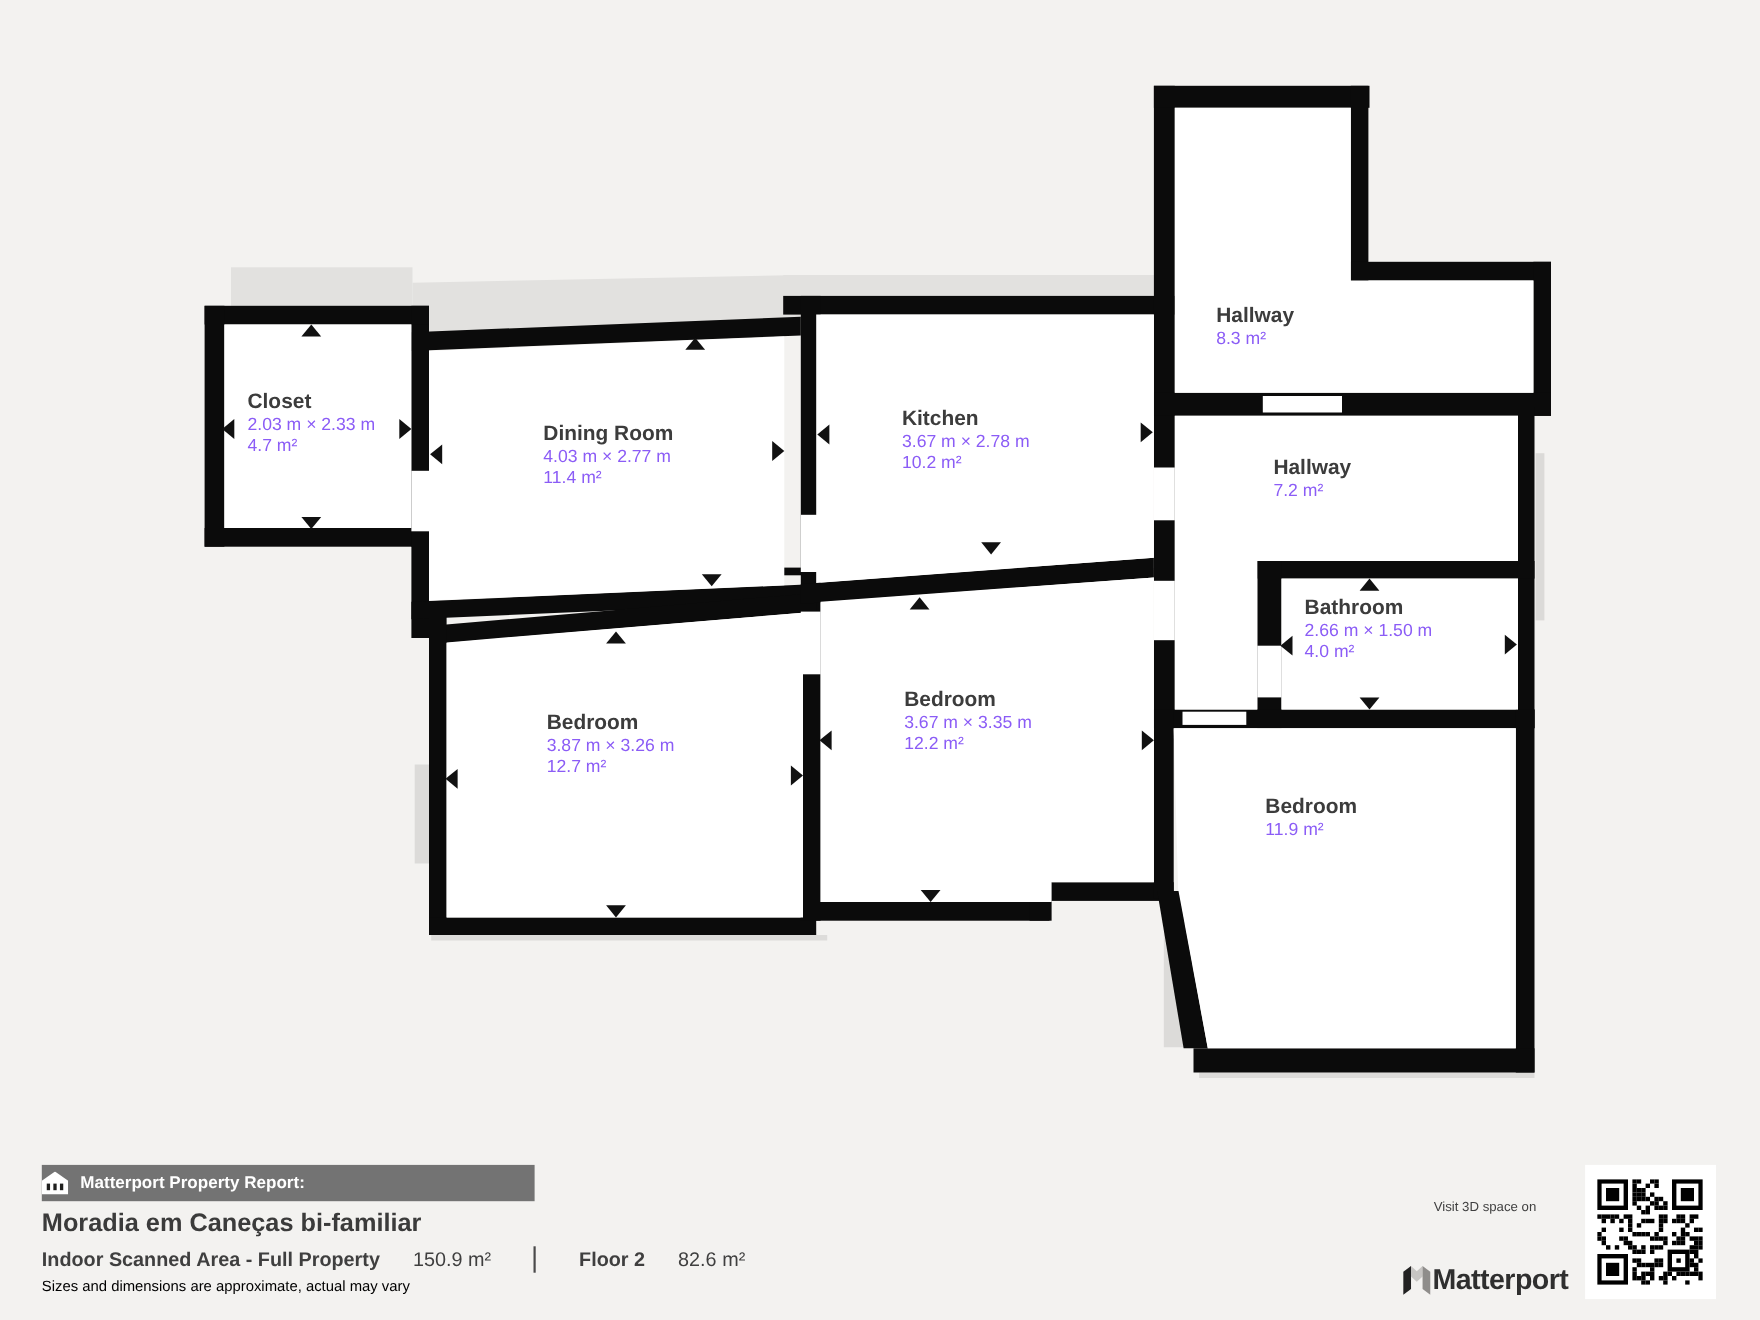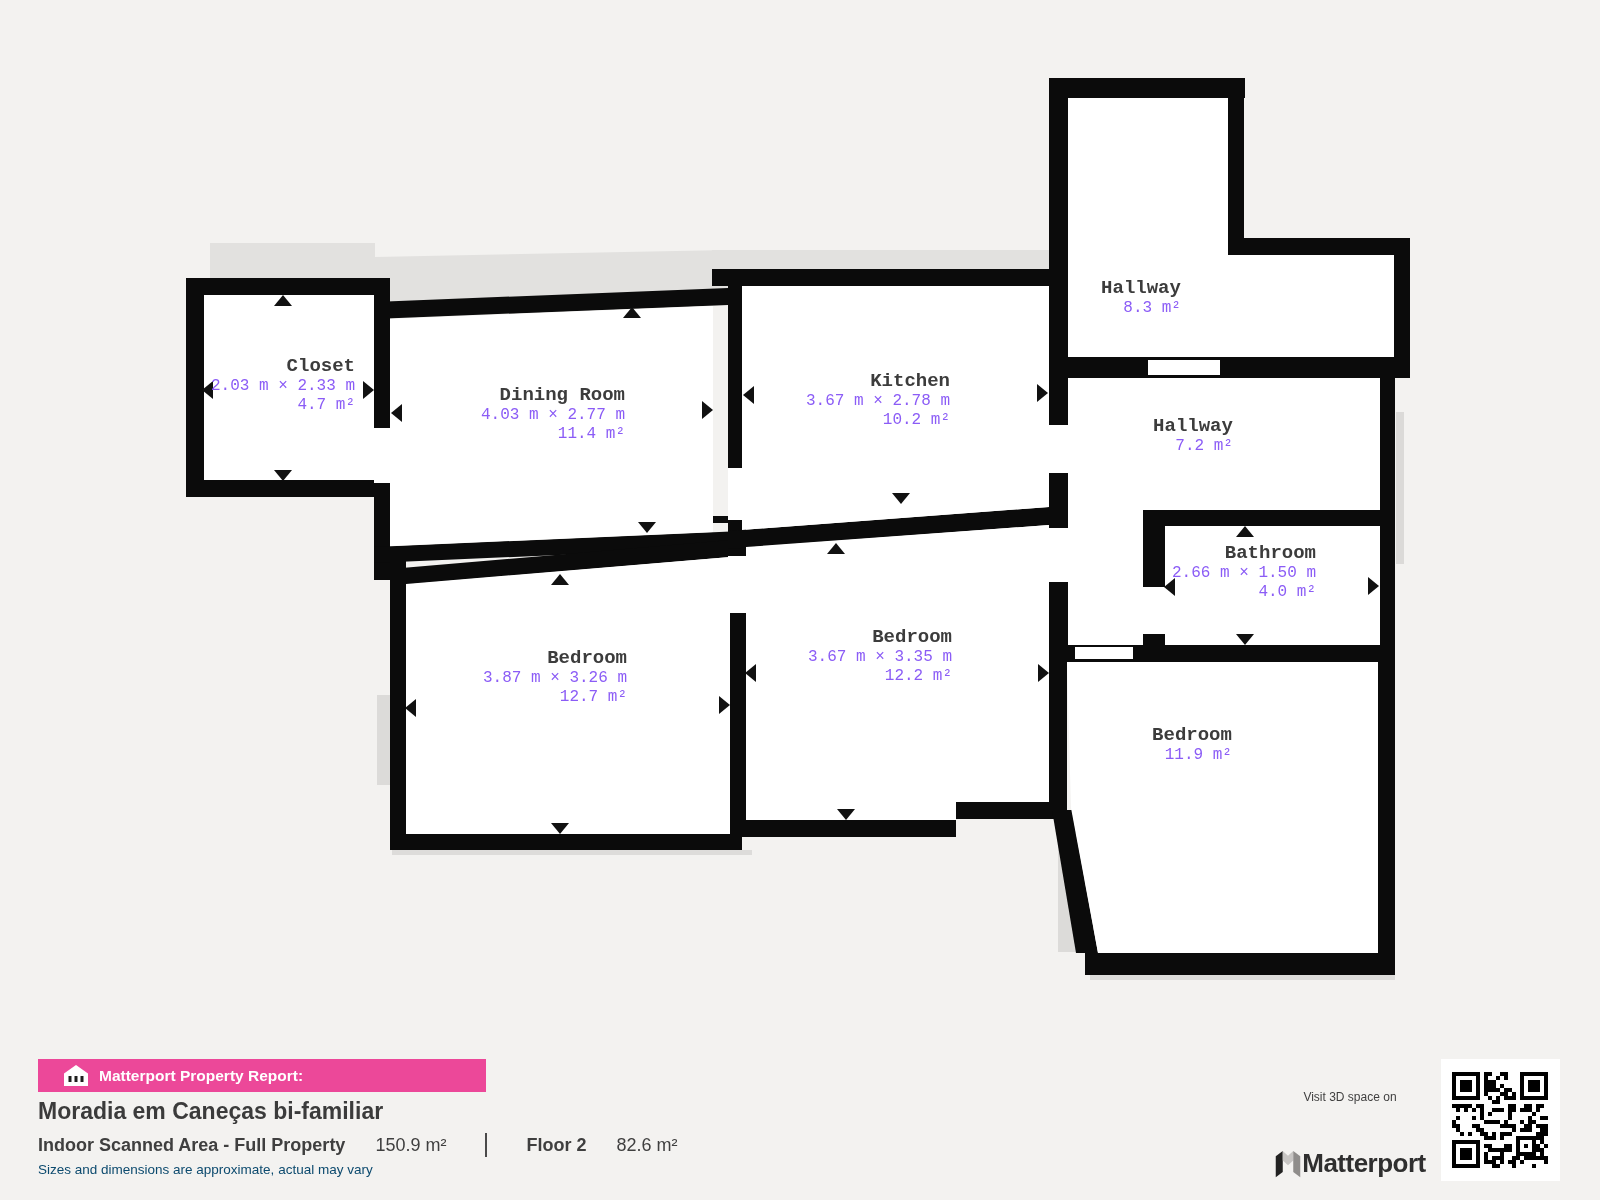--- a/index.html
+++ b/index.html
@@ -1,31 +1,31 @@
 <!DOCTYPE html>
 <html><head>
 <meta charset="utf-8">
 <style>
   html,body{margin:0;padding:0;background:#f3f2f0;}
   .stage{position:relative;width:1600px;height:1200px;background:#f3f2f0;overflow:hidden;
          font-family:"Liberation Sans",sans-serif;}
   .plan-svg{position:absolute;left:0;top:0;}
-  .room-label{position:absolute;transform:translate(-50%,-50%);text-align:right;white-space:nowrap;font-family:Liberation Mono, monospace;}
+  .room-label{position:absolute;transform:translate(-50%,-50%);text-align:left;white-space:nowrap;}
   .rname{font-weight:bold;font-size:19px;color:#3c3c3c;line-height:22px;}
   .rdims,.rarea{font-size:16px;color:#8b5cf6;line-height:19px;}
   .rdims:empty,.rarea:empty{display:none;}
-  .report-banner{position:absolute;left:38px;top:1059px;width:448px;height:33px;background:#ec4899;
-                 display:flex;align-items:center;gap:11px;padding-left:26px;box-sizing:border-box;}
+  .report-banner{position:absolute;left:38px;top:1059px;width:448px;height:33px;background:#737373;
+                 display:flex;align-items:center;gap:11px;padding-left:0;box-sizing:border-box;}
   .banner-text{color:#ffffff;font-weight:bold;font-size:15.5px;}
   .prop-title{position:absolute;left:38px;top:1098px;font-size:23px;font-weight:bold;color:#3b3b3b;}
   .info-line{position:absolute;left:38px;top:1133px;display:flex;align-items:center;font-size:18px;color:#3f3f3f;gap:24px;}
   .info-line .lbl{font-weight:bold;}
   .info-line .val{font-weight:normal;margin-left:6px;}
   .vdiv{display:inline-block;width:2px;height:24px;background:#4a4a4a;margin:0 15px;}
-  .disclaimer{position:absolute;left:38px;top:1162px;font-size:13.5px;color:#0c4a6e;}
+  .disclaimer{position:absolute;left:38px;top:1162px;font-size:13.5px;color:#000000;}
   .visit-text{position:absolute;left:1240px;top:1090px;width:220px;text-align:center;
               font-size:12px;color:#3f3f3f;}
   .brand-row{position:absolute;left:1240px;top:1148px;width:220px;display:flex;align-items:center;
              justify-content:center;gap:0;}
   .brand-word{font-weight:bold;font-size:26px;color:#2f2f2f;letter-spacing:-0.5px;}
   .qr-box{position:absolute;left:1441px;top:1059px;width:119px;height:122px;background:#ffffff;}
   .qr-box svg{position:absolute;left:11px;top:13px;}
 </style>
 </head>
 <body>

